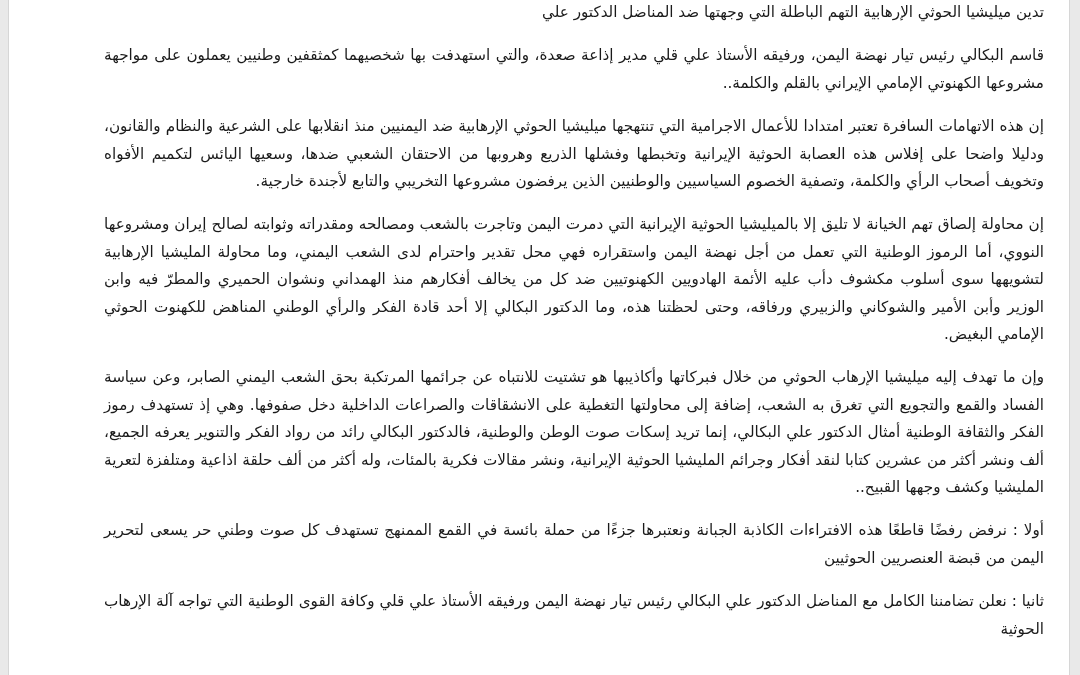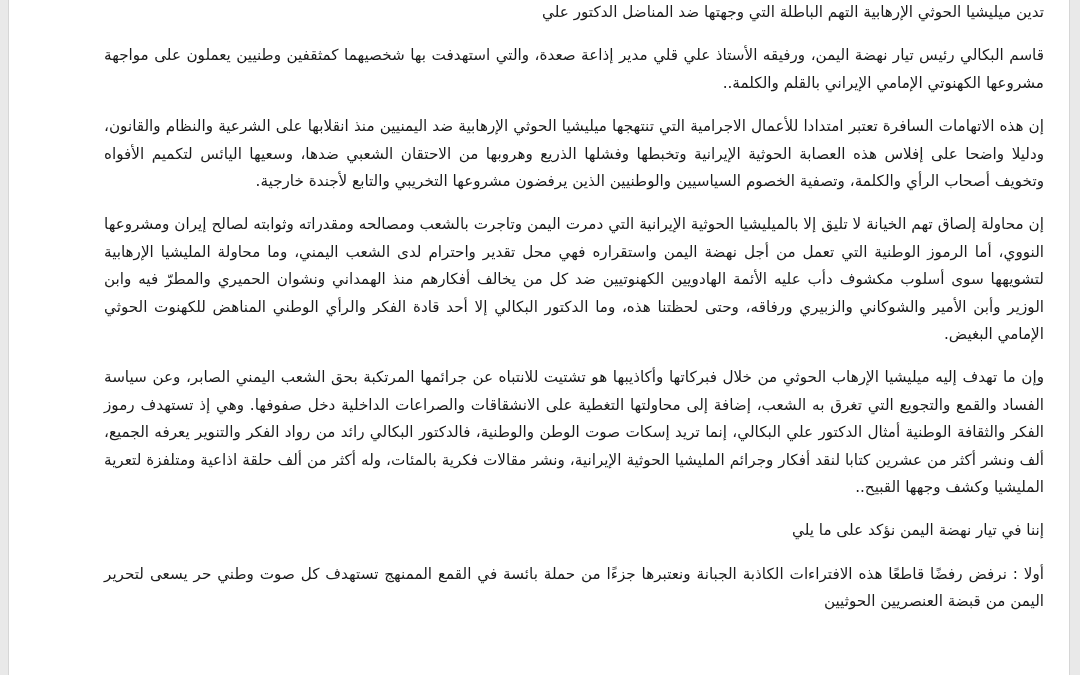--- a/index.html
+++ b/index.html
@@ -56,17 +56,17 @@
 <body>
 
 <div class="margin-left"></div>
 
 <div class="page">
   <p class="cut-line">تدين ميليشيا الحوثي الإرهابية التهم الباطلة التي وجهتها ضد المناضل الدكتور علي</p>
   <p>قاسم البكالي رئيس تيار نهضة اليمن، ورفيقه الأستاذ علي قلي مدير إذاعة صعدة، والتي استهدفت بها شخصيهما كمثقفين وطنيين يعملون على مواجهة مشروعها الكهنوتي الإمامي الإيراني بالقلم والكلمة..</p>
   <p>إن هذه الاتهامات السافرة  تعتبر امتدادا للأعمال الاجرامية التي تنتهجها ميليشيا الحوثي الإرهابية ضد اليمنيين منذ انقلابها على الشرعية والنظام والقانون، ودليلا واضحا على إفلاس هذه العصابة الحوثية الإيرانية وتخبطها وفشلها الذريع وهروبها من الاحتقان الشعبي ضدها، وسعيها اليائس لتكميم الأفواه وتخويف أصحاب الرأي والكلمة، وتصفية الخصوم السياسيين والوطنيين الذين يرفضون مشروعها التخريبي والتابع لأجندة خارجية.</p>
   <p>إن محاولة إلصاق تهم الخيانة لا تليق إلا بالميليشيا الحوثية الإيرانية التي دمرت اليمن وتاجرت بالشعب ومصالحه ومقدراته وثوابته لصالح إيران ومشروعها النووي، أما الرموز الوطنية التي تعمل من أجل نهضة اليمن واستقراره فهي محل تقدير واحترام لدى الشعب اليمني، وما محاولة المليشيا الإرهابية لتشويهها سوى أسلوب مكشوف دأب عليه الأئمة الهادويين الكهنوتيين ضد كل من يخالف أفكارهم منذ الهمداني ونشوان الحميري والمطرّ فيه وابن الوزير وأبن الأمير والشوكاني والزبيري ورفاقه، وحتى لحظتنا هذه، وما الدكتور البكالي إلا أحد قادة الفكر والرأي الوطني المناهض للكهنوت الحوثي الإمامي البغيض.</p>
   <p>وإن ما تهدف إليه ميليشيا الإرهاب الحوثي من خلال فبركاتها وأكاذيبها هو تشتيت للانتباه عن جرائمها المرتكبة بحق الشعب اليمني الصابر، وعن سياسة الفساد والقمع والتجويع التي تغرق به الشعب، إضافة إلى محاولتها التغطية على الانشقاقات والصراعات الداخلية دخل صفوفها.  وهي إذ تستهدف رموز الفكر والثقافة الوطنية أمثال الدكتور علي البكالي، إنما تريد إسكات صوت الوطن والوطنية، فالدكتور البكالي رائد من رواد الفكر والتنوير يعرفه الجميع، ألف ونشر أكثر من عشرين كتابا لنقد أفكار وجرائم المليشيا الحوثية الإيرانية، ونشر مقالات فكرية  بالمئات، وله أكثر من ألف حلقة اذاعية ومتلفزة لتعرية المليشيا وكشف وجهها القبيح..</p>
-  <p>إننا في تيار نهضة اليمن نؤكد على ما يلي</p>
   <p>أولا : نرفض رفضًا قاطعًا هذه الافتراءات الكاذبة الجبانة ونعتبرها جزءًا من حملة بائسة في القمع الممنهج  تستهدف كل صوت  وطني حر يسعى لتحرير اليمن من قبضة العنصريين الحوثيين</p>
+  <p>ثانيا : نعلن تضامننا الكامل مع المناضل الدكتور علي البكالي رئيس تيار نهضة اليمن ورفيقه الأستاذ علي قلي وكافة القوى الوطنية التي تواجه آلة الإرهاب الحوثية</p>
 </div>
 
 <div class="margin-right"></div>
 
 </body></html>

